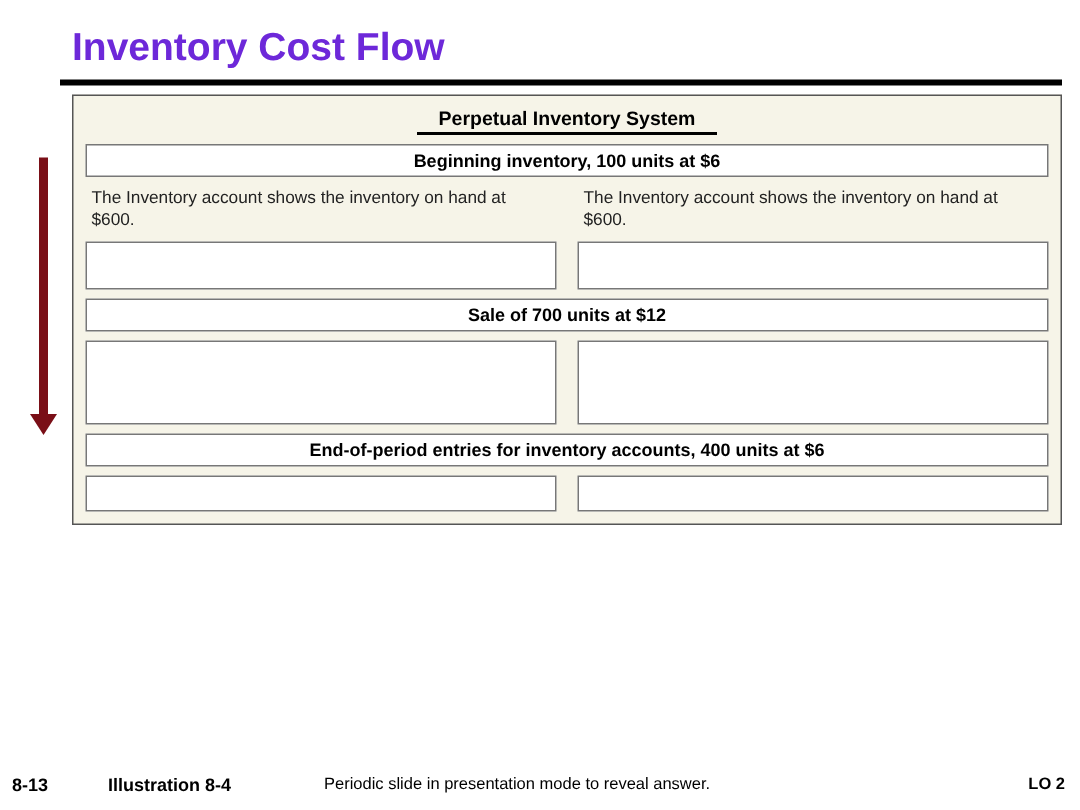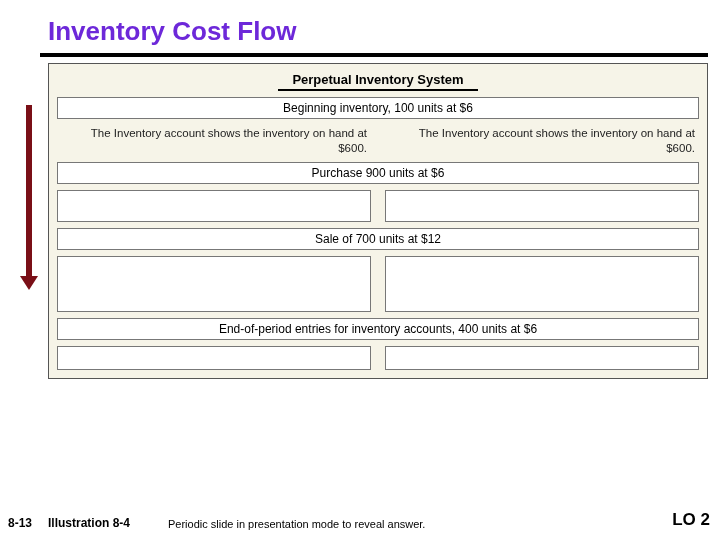--- a/index.html
+++ b/index.html
@@ -68,74 +68,74 @@
     font-weight: bold;
     font-size: 13px;
     border-bottom: 2px solid #000;
     padding: 0 14px 2px 14px;
   }
   .section-bar {
     margin-top: 6px;
     border: 1px solid #777;
     background: #fff;
     text-align: center;
-    font-weight: normal;
+    font-weight: bold;
     font-size: 12px;
     padding: 3px 16px;
   }
   .desc-row {
     display: flex;
     gap: 14px;
     margin-top: 5px;
   }
   .desc-col {
     flex: 1;
     font-size: 11.5px;
     color: #222;
     padding: 2px 4px 0 4px;
     line-height: 1.3;
-    text-align: right;
   }
   .box-row {
     display: flex;
     gap: 14px;
     margin-top: 6px;
   }
   .hidden-box {
     flex: 1;
     border: 1px solid #777;
     background: #fff;
   }
   .h1box { height: 32px; }
   .h2box { height: 56px; }
   .h3box { height: 24px; }
   .footer {
     position: absolute;
     left: 0; right: 0; bottom: 10px;
     display: flex;
-    align-items: flex-end;
+    align-items: center;
     font-size: 12px;
+    gap: 24px;
   }
   .footer .page {
     width: 48px;
     padding-left: 8px;
     font-weight: bold;
   }
   .footer .illus {
     width: 120px;
     font-weight: bold;
   }
   .footer .hint {
     flex: 1;
     font-size: 11px;
   }
   .footer .lo {
     padding-right: 10px;
     font-weight: bold;
-    font-size: 17px;
+    font-size: 11px;
   }
 </style>
 </head>
 <body>
 
 <div class="title">Inventory Cost Flow</div>
 <div class="hr"></div>
 
 <div class="diagram-wrap">
 
@@ -152,21 +152,20 @@
       </div>
     </div>
 
     <div class="section-bar">Beginning inventory, 100 units at $6</div>
 
     <div class="desc-row">
       <div class="desc-col">The Inventory account shows the inventory on hand at $600.</div>
       <div class="desc-col">The Inventory account shows the inventory on hand at $600.</div>
     </div>
 
-    <div class="section-bar">Purchase 900 units at $6</div>
 
     <div class="box-row">
       <div class="hidden-box h1box"></div>
       <div class="hidden-box h1box"></div>
     </div>
 
     <div class="section-bar">Sale of 700 units at $12</div>
 
     <div class="box-row">
       <div class="hidden-box h2box"></div>

